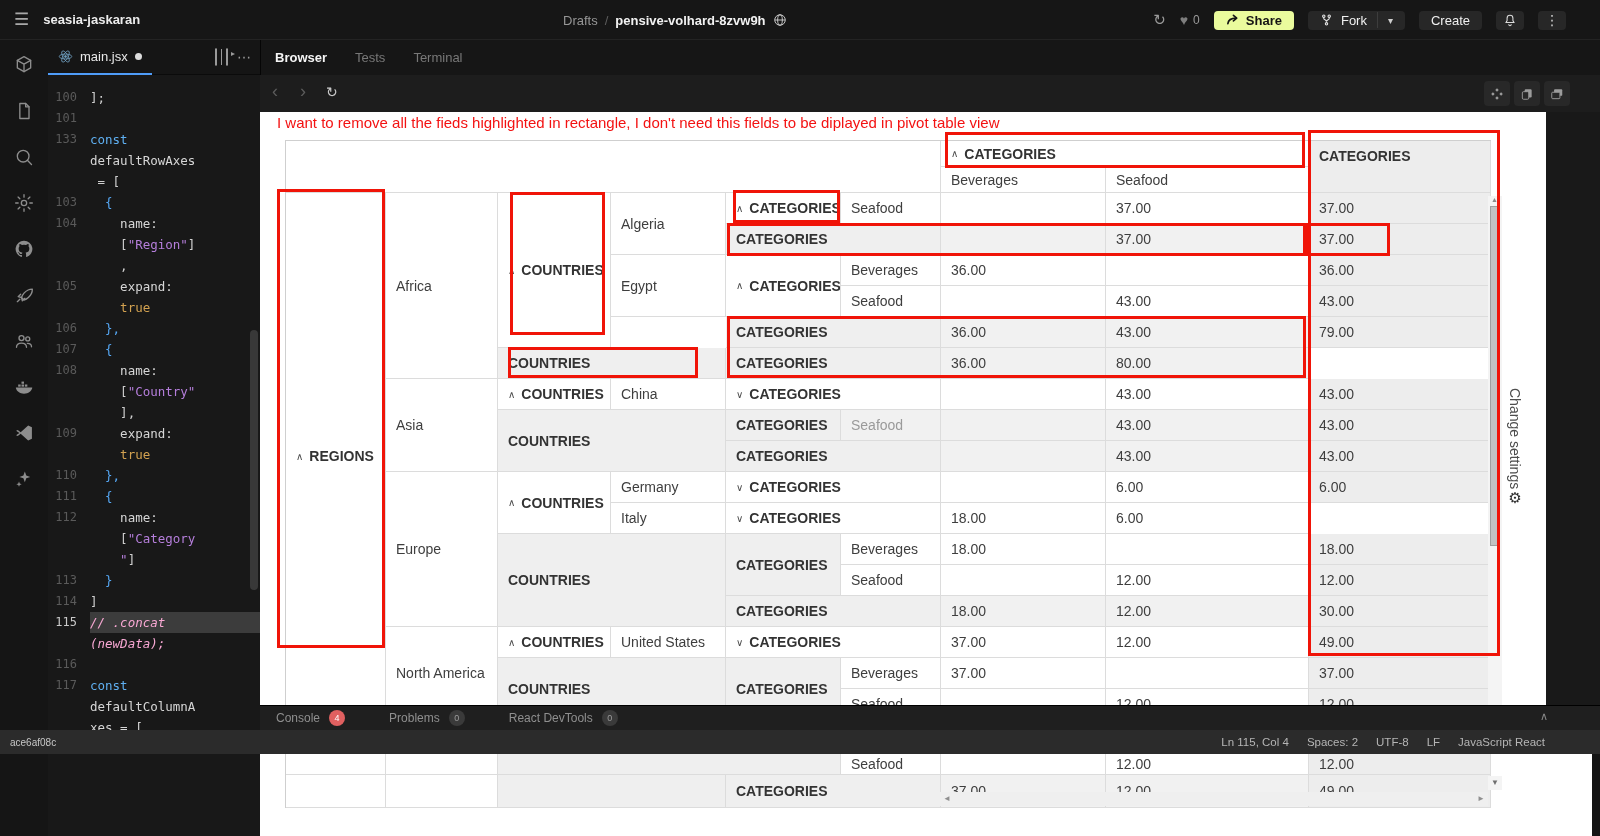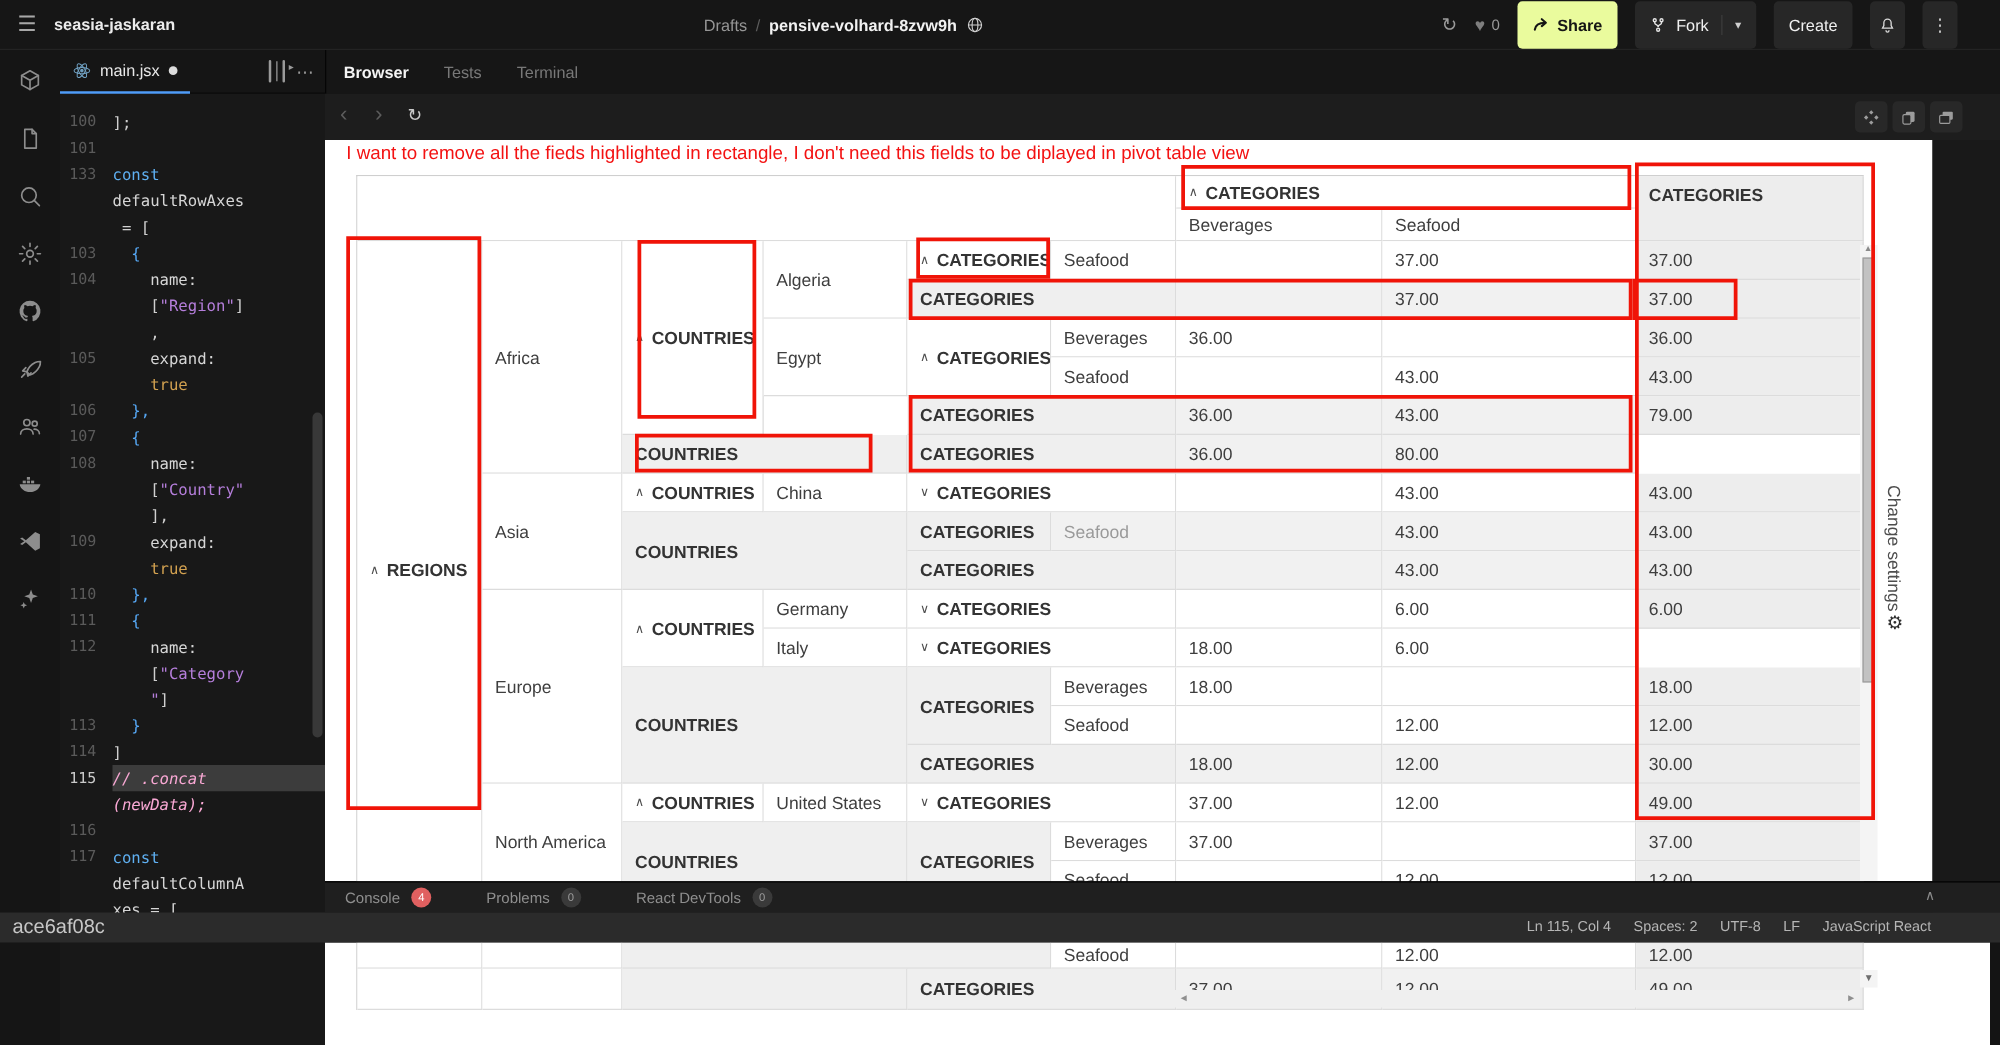--- a/index.html
+++ b/index.html
@@ -8,21 +8,21 @@
   
   #topbar{position:absolute;left:0;top:0;width:1600px;height:40px;background:#161616;border-bottom:1px solid #232323;display:flex;align-items:center;z-index:20}
   #topbar .ham{margin-left:14px;color:#a8a8a8;font-size:17px;cursor:pointer}
   #topbar .ws{margin-left:14px;color:#ececec;font-size:13px;font-weight:700}
   #crumb{position:absolute;left:563px;top:0;height:40px;display:flex;align-items:center;gap:7px;font-size:13px}
   #crumb .folder{color:#969696}#crumb .sep{color:#5d5d5d}#crumb .proj{color:#f2f2f2;font-weight:600}
   #tb-right{position:absolute;right:34px;top:0;height:40px;display:flex;align-items:center;gap:14px}
   .tb-ico{color:#9a9a9a;font-size:15px}
   .likes{display:flex;align-items:center;gap:5px;color:#9a9a9a;font-size:12px}
   .likes .hrt{color:#7e7e7e;font-size:14px}
-  .btn{height:38px;border-radius:4px;display:flex;align-items:center;padding:0 12px;font-size:13px;cursor:pointer}
+  .btn{height:19px;border-radius:4px;display:flex;align-items:center;padding:0 12px;font-size:13px;cursor:pointer}
   .btn.share{background:#eafb9d;color:#151515;font-weight:700;gap:7px}
   .btn.dark{background:#272727;color:#f0f0f0;gap:8px}
   .btn.sq{width:28px;padding:0;justify-content:center}
   .forksep{width:1px;height:16px;background:#3d3d3d;margin:0 2px}
   
   #activity{position:absolute;left:0;top:40px;bottom:0;width:48px;background:#151515;display:flex;flex-direction:column;align-items:center;padding-top:15px;gap:26px;z-index:5}
   #activity .aico{width:20px;height:20px;cursor:pointer}
   #activity svg{width:20px;height:20px;stroke:#8d8d8d;fill:none;stroke-width:1.6;stroke-linecap:round;stroke-linejoin:round}
   #activity svg.fil{fill:#8d8d8d;stroke:none}
   
@@ -79,21 +79,21 @@
   .ov{position:absolute;border:3px solid #f01408}
   
   #consolebar{position:absolute;left:260px;top:705px;right:0;height:25px;background:#1f1f1f;border-top:1px solid #000;display:flex;align-items:center;padding-left:16px;gap:44px;z-index:10}
   .con-item{display:flex;align-items:center;gap:9px;cursor:pointer}
   .con-item .lb{font-size:12px;color:#8f8f8f}
   .badge{min-width:16px;height:16px;border-radius:8px;display:flex;align-items:center;justify-content:center;font-size:9px;padding:0 4px}
   .badge.alert{background:#e06060;color:#fff}
   .badge.zero{background:#3a3a3a;color:#9c9c9c}
   #con-chev{position:absolute;right:52px;top:4px;color:#8a8a8a;font-size:11px;cursor:pointer}
   #statusbar{position:absolute;left:0;top:730px;width:1600px;height:24px;background:#2b2b2b;display:flex;align-items:center;z-index:11}
-  #statusbar .left{margin-left:10px;font-size:16px;color:#c7c7c7}
+  #statusbar .left{margin-left:10px;font-size:10px;color:#c7c7c7}
   #statusbar .right{margin-left:auto;margin-right:55px;display:flex;gap:18px;font-size:11.5px;color:#b5b5b5}
   
   #fragwrap{position:absolute;left:260px;top:754px;width:1332px;height:82px;background:#fff;z-index:9}
   #pivot2{position:absolute;left:25px;top:0;display:grid;grid-template-columns:100px 112px 113px 115px 115px 100px 165px 203px 182px;grid-template-rows:21px 33px;border-left:1px solid #cfcfcf}
   #hscroll{position:absolute;left:680px;top:38px;width:548px;height:14px;background:#efefef;z-index:10}
   #hscroll .la{position:absolute;left:3px;top:2px;font-size:8px;color:#8f8f8f}
   #hscroll .ra{position:absolute;right:3px;top:2px;font-size:8px;color:#8f8f8f}
   #vdown{position:absolute;left:1228px;top:22px;width:14px;height:14px;background:#f4f4f4;color:#6f6f6f;font-size:8px;text-align:center;line-height:14px;z-index:10}
 </style>
 </head>

